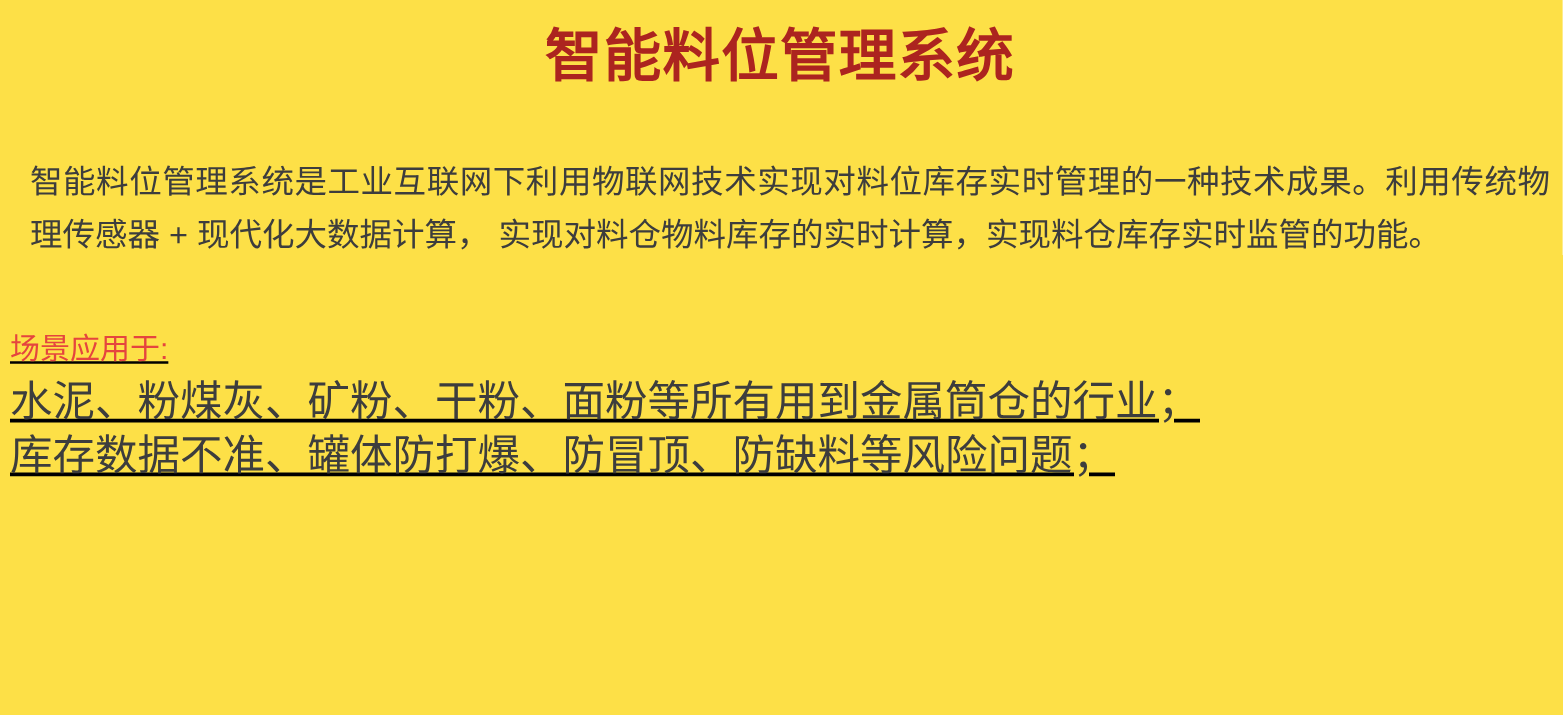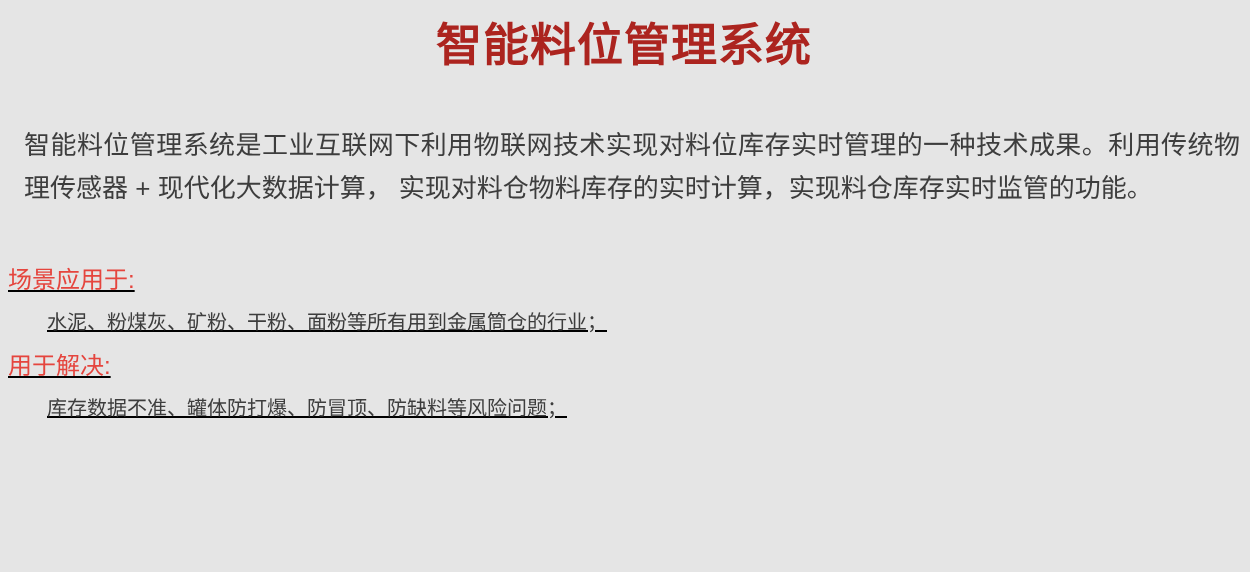--- a/index.html
+++ b/index.html
@@ -11,21 +11,21 @@
     width: 1250px;
     height: 572px;
     overflow: hidden;
     font-family: "Liberation Sans", "DejaVu Sans", sans-serif;
   }
   .page {
     box-sizing: border-box;
     width: 1250px;
     height: 572px;
     padding: 12px 10px 0 8px;
-    background: #e5e5e5;
+    background: #fde047;
   }
   .page-title {
     margin: 8px 0 0 0;
     text-align: center;
     font-family: "Liberation Serif", "DejaVu Serif", serif;
     font-weight: bold;
     font-size: 46px;
     line-height: 52px;
     letter-spacing: 1px;
     color: #ac241f;
@@ -41,46 +41,44 @@
   .sections {
     margin-top: 48px;
     text-decoration: underline;
   }
   .section-label {
     font-size: 24px;
     line-height: 43px;
     color: #e5453e;
   }
   .section-content {
-    font-size: 20px;
+    font-size: 34px;
     line-height: 43px;
     color: #3d3d3d;
     text-align: justify;
     text-justify: inter-ideograph;
-    margin-left: 39px;
   }
 </style>
 </head>
 <body>
 
 <div class="page">
 
   <h1 class="page-title">智能料位管理系统</h1>
 
   <p class="intro">智能料位管理系统是工业互联网下利用物联网技术实现对料位库存实时管理的一种技术成果。利用传统物理传感器 + 现代化大数据计算， 实现对料仓物料库存的实时计算，实现料仓库存实时监管的功能。</p>
 
   <div class="sections">
 
     <div class="section">
       <div class="section-label">场景应用于:</div>
       <div class="section-content">水泥、粉煤灰、矿粉、干粉、面粉等所有用到金属筒仓的行业；</div>
     </div>
 
     <div class="section">
-      <div class="section-label">用于解决:</div>
       <div class="section-content">库存数据不准、罐体防打爆、防冒顶、防缺料等风险问题；</div>
     </div>
 
     <div class="section">
     </div>
 
   </div>
 
 </div>
 

